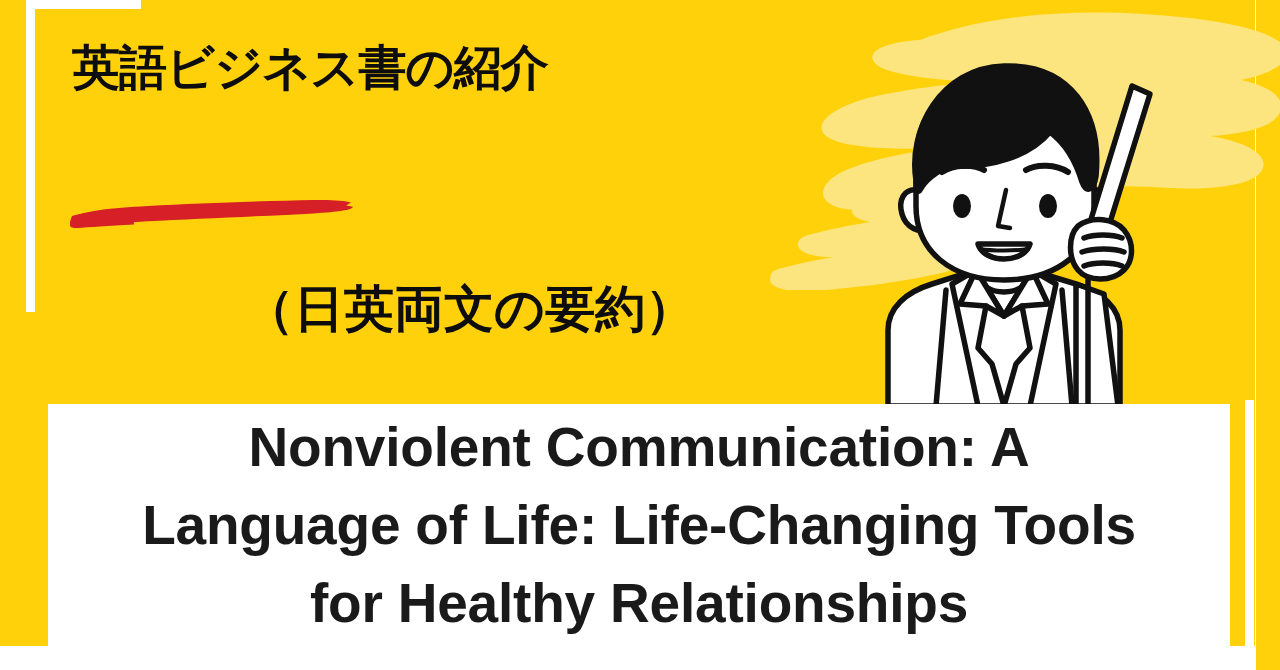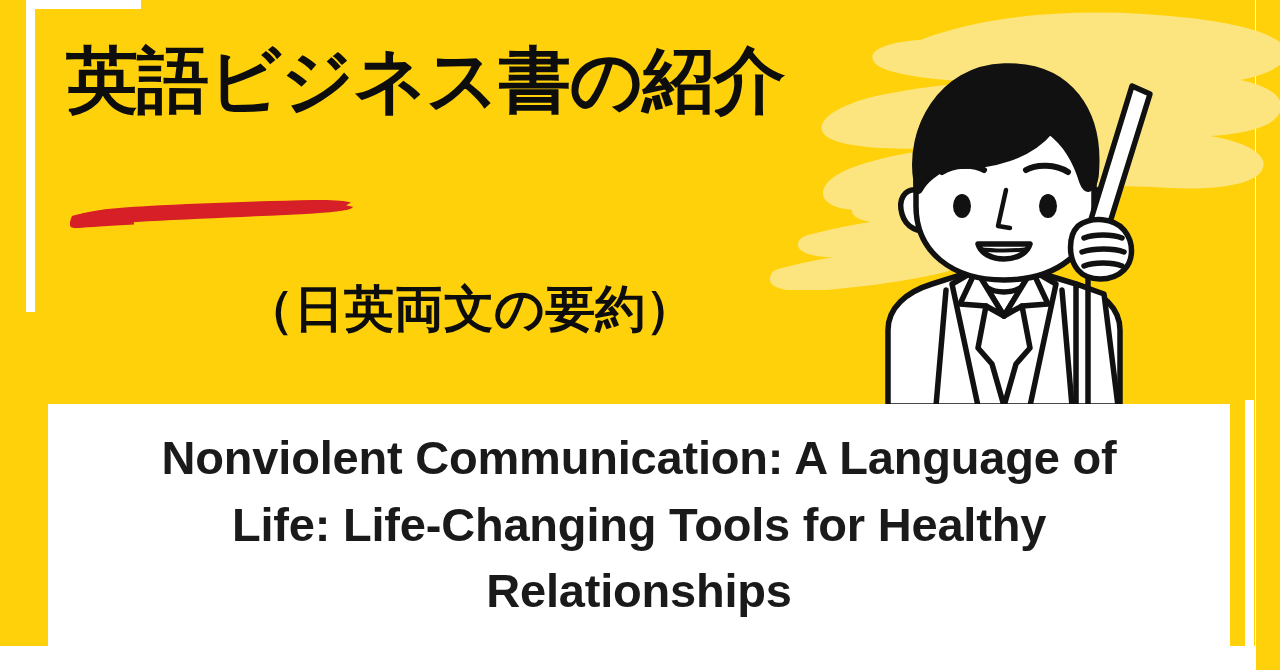--- a/index.html
+++ b/index.html
@@ -66,23 +66,23 @@
     left: 770px;
     top: -10px;
     width: 520px;
     height: 300px;
     pointer-events: none;
   }
 
   
   .title-jp {
     position: absolute;
-    left: 66px;
+    left: 72px;
     top: 44px;
-    font-size: 72px;
+    font-size: 48px;
     line-height: 1.0;
     font-weight: 700;
     color: #0d0d0d;
     letter-spacing: -1px;
     white-space: nowrap;
   }
 
   .red-stroke {
     position: absolute;
     left: 70px;
@@ -120,21 +120,21 @@
     width: 1182px;
     height: 242px;
     background: #ffffff;
     display: flex;
     align-items: center;
     justify-content: center;
   }
   .book-title {
     width: 1040px;
     text-align: center;
-    font-size: 47px;
+    font-size: 55px;
     line-height: 1.42;
     font-weight: 700;
     color: #1a1a1a;
     letter-spacing: -0.2px;
   }
 </style>
 </head>
 <body>
 
 <div id="canvas">

